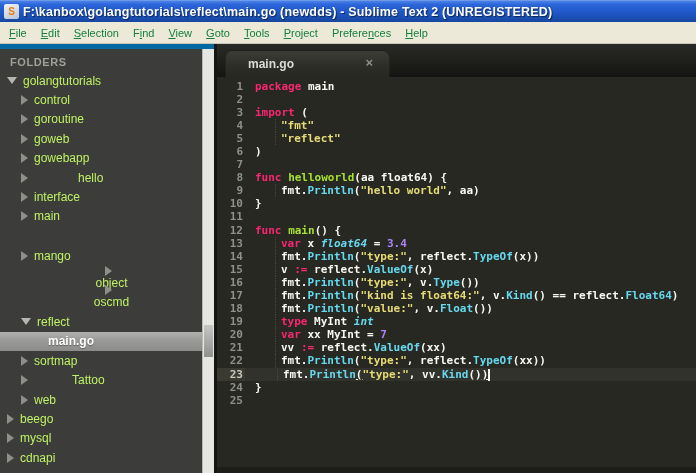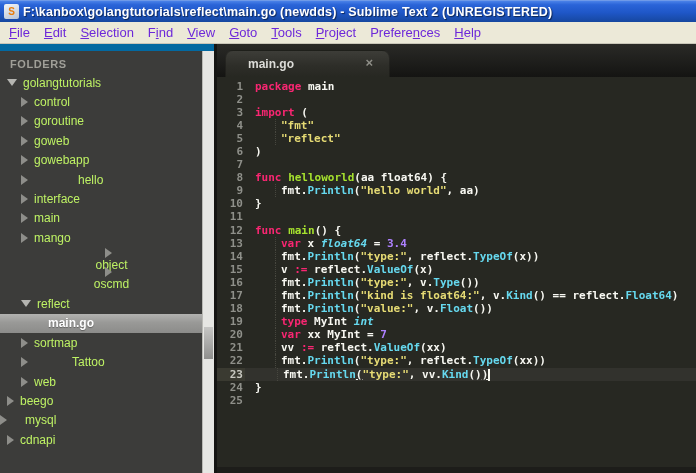--- a/index.html
+++ b/index.html
@@ -13,26 +13,26 @@
     border-top:1px solid #6f9ae8; }
   .app-icon { width:15px; height:15px; margin-right:4px; border-radius:2px;
     background:linear-gradient(160deg,#f2f4f7,#b9c4d4); color:#e87d0d; font-weight:bold;
     font-size:10px; line-height:15px; text-align:center; }
   .title-text { color:#fff; font-weight:bold; font-size:12.5px; letter-spacing:.2px;
     text-shadow:1px 1px 1px rgba(0,0,0,.55); white-space:nowrap; }
 
   
   .menubar { height:22px; flex:0 0 22px; background:#ece9d8; display:flex; align-items:center;
     padding-left:2px; border-bottom:1px solid #c9c6b8; }
-  .menu-item { font-size:13px; color:#6d28d9; padding:0 7px; line-height:20px; cursor:default; }
+  .menu-item { font-size:11px; color:#15803d; padding:0 7px; line-height:20px; cursor:default; }
   .menu-item u { text-decoration:underline; }
 
   
   .main { flex:1; display:flex; min-height:0; }
-  .left-stack { width:214px; flex:0 0 214px; display:flex; border-top:7px solid #0369a1; }
+  .left-stack { width:214px; flex:0 0 214px; display:flex; border-top:5px solid #0369a1; }
 
   
   .sidebar { width:202px; flex:0 0 202px; background:#3c3c3a; overflow:hidden; }
   .folders-header { color:#a09f98; font-size:11px; font-weight:bold; letter-spacing:.6px;
     margin:7px 0 3px 10px; }
   .tree-row { height:19.4px; display:flex; align-items:center; color:#bef264; font-size:12px;
     white-space:nowrap; cursor:default; }
   .tree-row.sel { background:linear-gradient(180deg,#b2b2b0 0%,#999997 45%,#8c8c8a 100%);
     color:#ffffff; font-weight:bold; text-shadow:0 1px 1px rgba(0,0,0,.35); }
   .arr { width:0; height:0; margin-right:6px; flex:0 0 auto; }
@@ -132,21 +132,21 @@
               <span>hello</span>
             </div>
             <div class="tree-row" style="padding-left: 21px;">
               <span class="arr closed"></span>
               <span>interface</span>
             </div>
             <div class="tree-row" style="padding-left: 21px;">
               <span class="arr closed"></span>
               <span>main</span>
             </div>
-            <div class="tree-row" style="padding-left: 21px;">
+            <div class="tree-row" style="padding-left: 21px; margin-top: 20px;">
               <span class="arr closed"></span>
               <span>mango</span>
             </div>
             <div class="tree-row" style="padding-left: 21px; flex-direction: column;">
               <span class="arr closed"></span>
               <span>object</span>
             </div>
             <div class="tree-row" style="padding-left: 21px; flex-direction: column;">
               <span class="arr closed"></span>
               <span>oscmd</span>
@@ -167,21 +167,21 @@
               <span>Tattoo</span>
             </div>
             <div class="tree-row" style="padding-left: 21px;">
               <span class="arr closed"></span>
               <span>web</span>
             </div>
             <div class="tree-row" style="padding-left: 7px;">
               <span class="arr closed"></span>
               <span>beego</span>
             </div>
-            <div class="tree-row" style=" gap: 12px;">
+            <div class="tree-row" style="padding-left: 7px;">
               <span class="arr closed"></span>
               <span>mysql</span>
             </div>
             <div class="tree-row" style="padding-left: 7px;">
               <span class="arr closed"></span>
               <span>cdnapi</span>
             </div>
           </div>
       </div>
       <div class="side-scroll">

